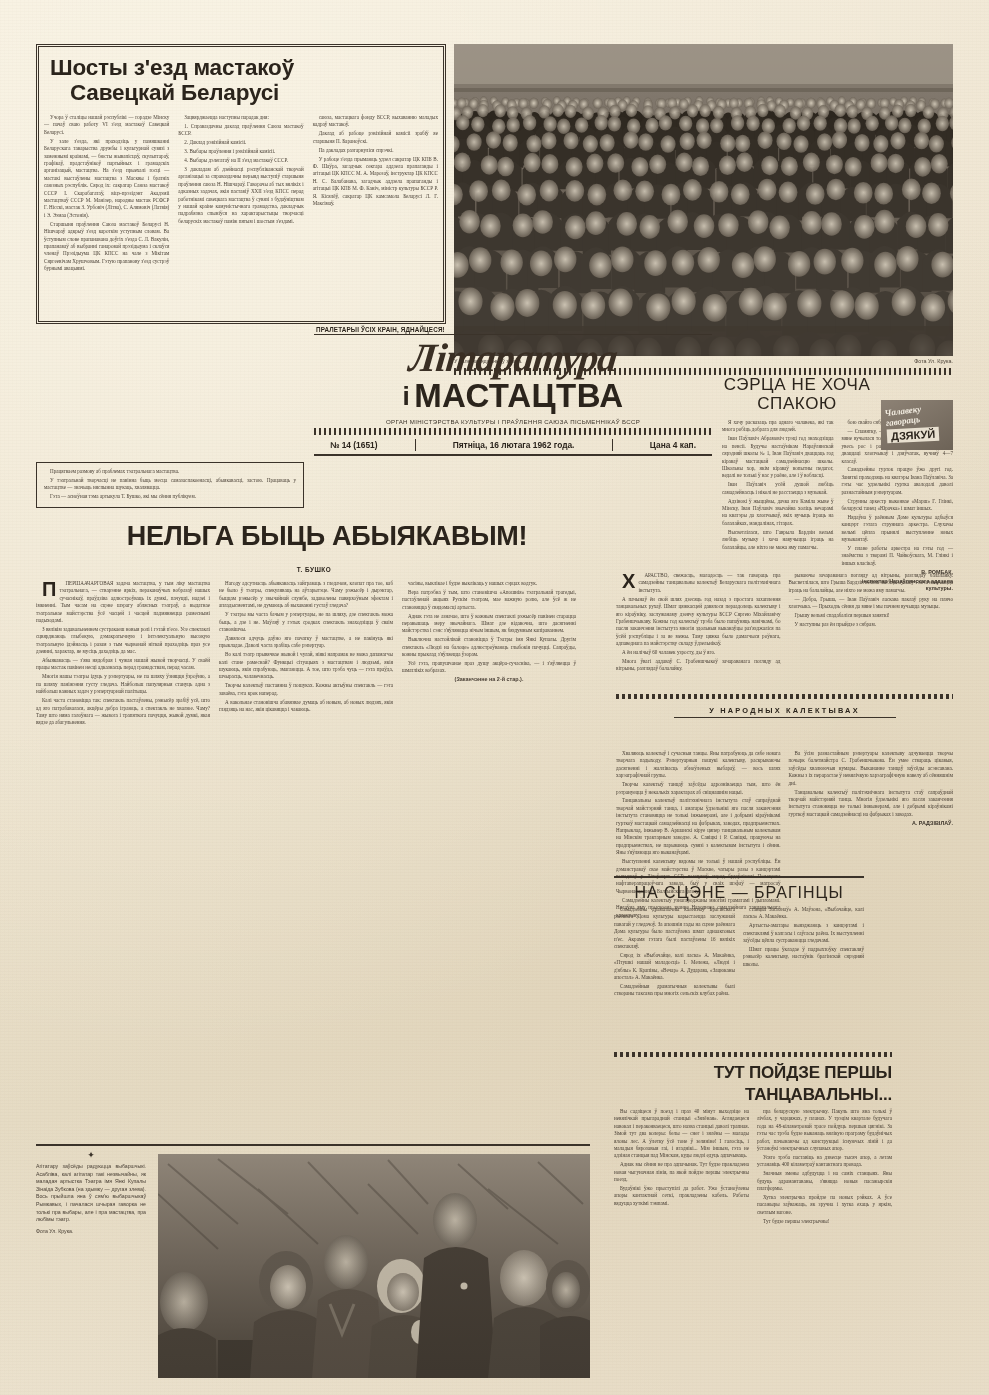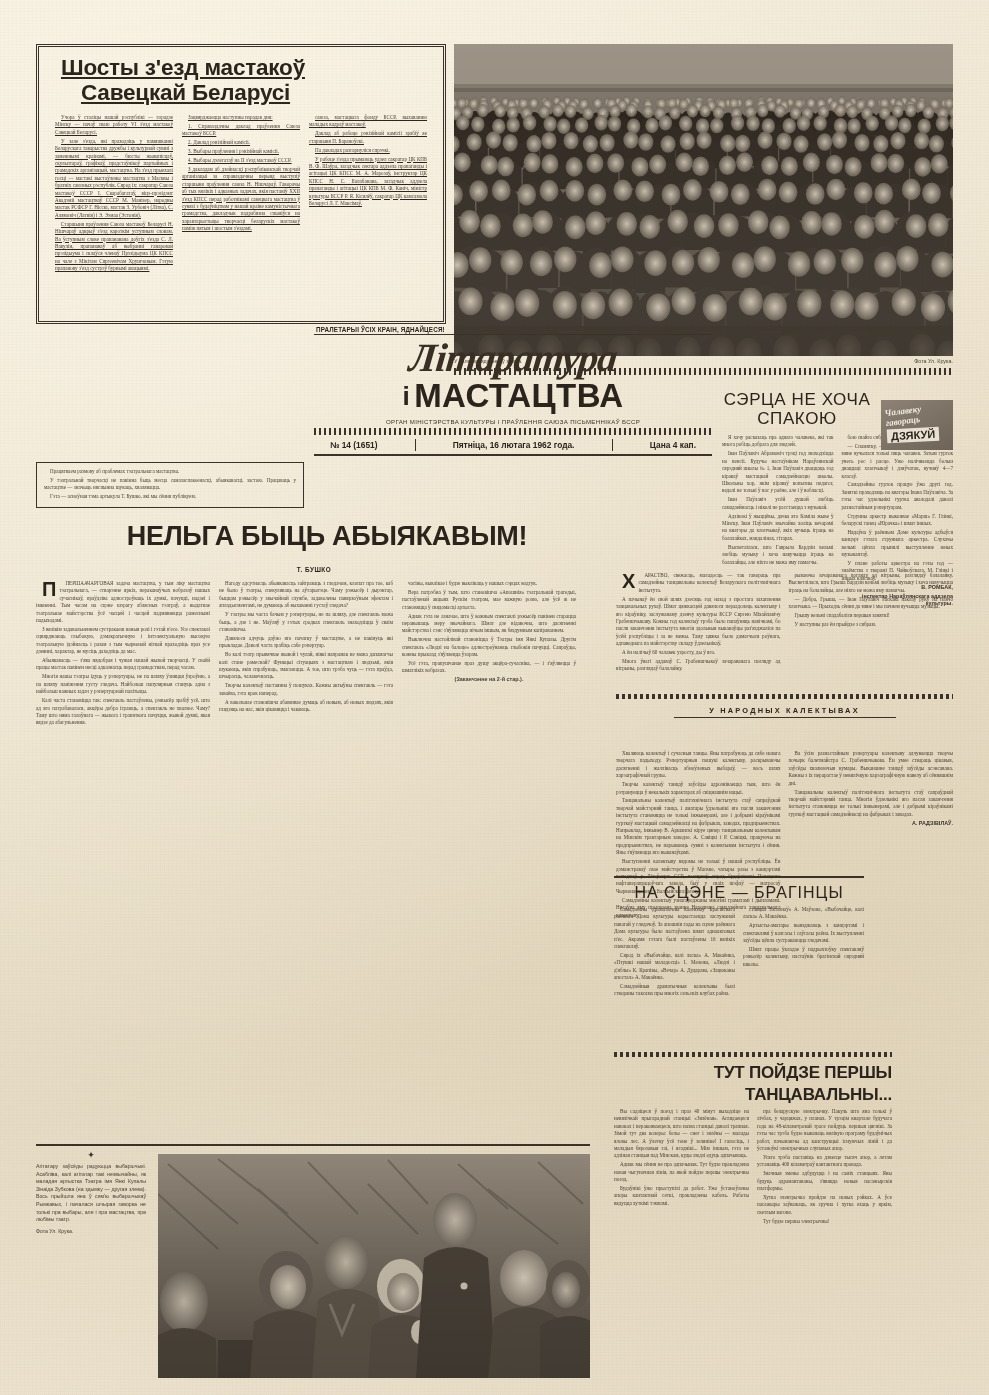--- a/index.html
+++ b/index.html
@@ -34,21 +34,21 @@
   .vrule{width:1px;background:#3b332a;}
 
   
   .body-txt{font-size:5.1px;line-height:7.4px;text-align:justify;
     color:#4a4036;letter-spacing:.02px;
     font-family:"Liberation Serif",serif;}
   .body-txt p{margin:0 0 1.5px 0;text-indent:6px;}
 
   
   .topbox{position:absolute;left:0;top:0;width:410px;height:280px;
-    border:3px double #3b332a;box-sizing:border-box;padding:6px 16px;text-decoration:underline;}
+    border:3px double #3b332a;box-sizing:border-box;padding:6px 5px;}
   .h1{font-family:"Liberation Sans",sans-serif;font-weight:bold;
     font-size:22.5px;line-height:25px;color:#2b241c;letter-spacing:-.2px;
     margin:2px 0 0 6px;}
   .h1 .l2{display:block;margin-left:20px;}
   .top-cols{display:flex;gap:9px;margin-top:9px;}
   .top-cols>div{flex:1;}
 
   
   .photo-top{position:absolute;left:418px;top:0px;width:499px;height:312px;
     overflow:hidden;background:#6b6257;}
@@ -71,21 +71,21 @@
     letter-spacing:.35px;color:#3b332a;text-align:center;margin:4px 0 3px;}
   .mh-foot{display:flex;align-items:center;justify-content:space-between;
     font-family:"Liberation Sans",sans-serif;font-weight:bold;font-size:8.4px;
     color:#2b241c;padding:4px 10px 3px;}
   .mh-foot span{padding:0 6px;}
 
   
   .serca{position:absolute;left:686px;top:330px;width:231px;}
   .h2-serca{font-family:"Liberation Sans",sans-serif;font-size:17px;
     line-height:19px;color:#2b241c;text-align:center;letter-spacing:.6px;
-    margin:16px 0 6px;}
+    margin:1px 0 6px;}
   .badge{position:absolute;right:0;top:26px;width:72px;height:50px;
     background:linear-gradient(150deg,#8d8275,#6d6357);overflow:hidden;}
   .badge .t1{font-family:"Liberation Serif",serif;font-style:italic;font-weight:bold;
     font-size:9px;line-height:10px;color:#f2ece0;transform:rotate(-7deg);
     margin:4px 0 0 4px;}
   .badge .t2{font-family:"Liberation Sans",sans-serif;font-weight:bold;font-size:11px;
     color:#2b241c;background:#e8e0d0;display:inline-block;padding:1px 4px;
     margin:4px 0 0 6px;transform:rotate(-3deg);}
   .serca-cols{display:flex;gap:8px;}
   .serca-cols>div{flex:1;}

